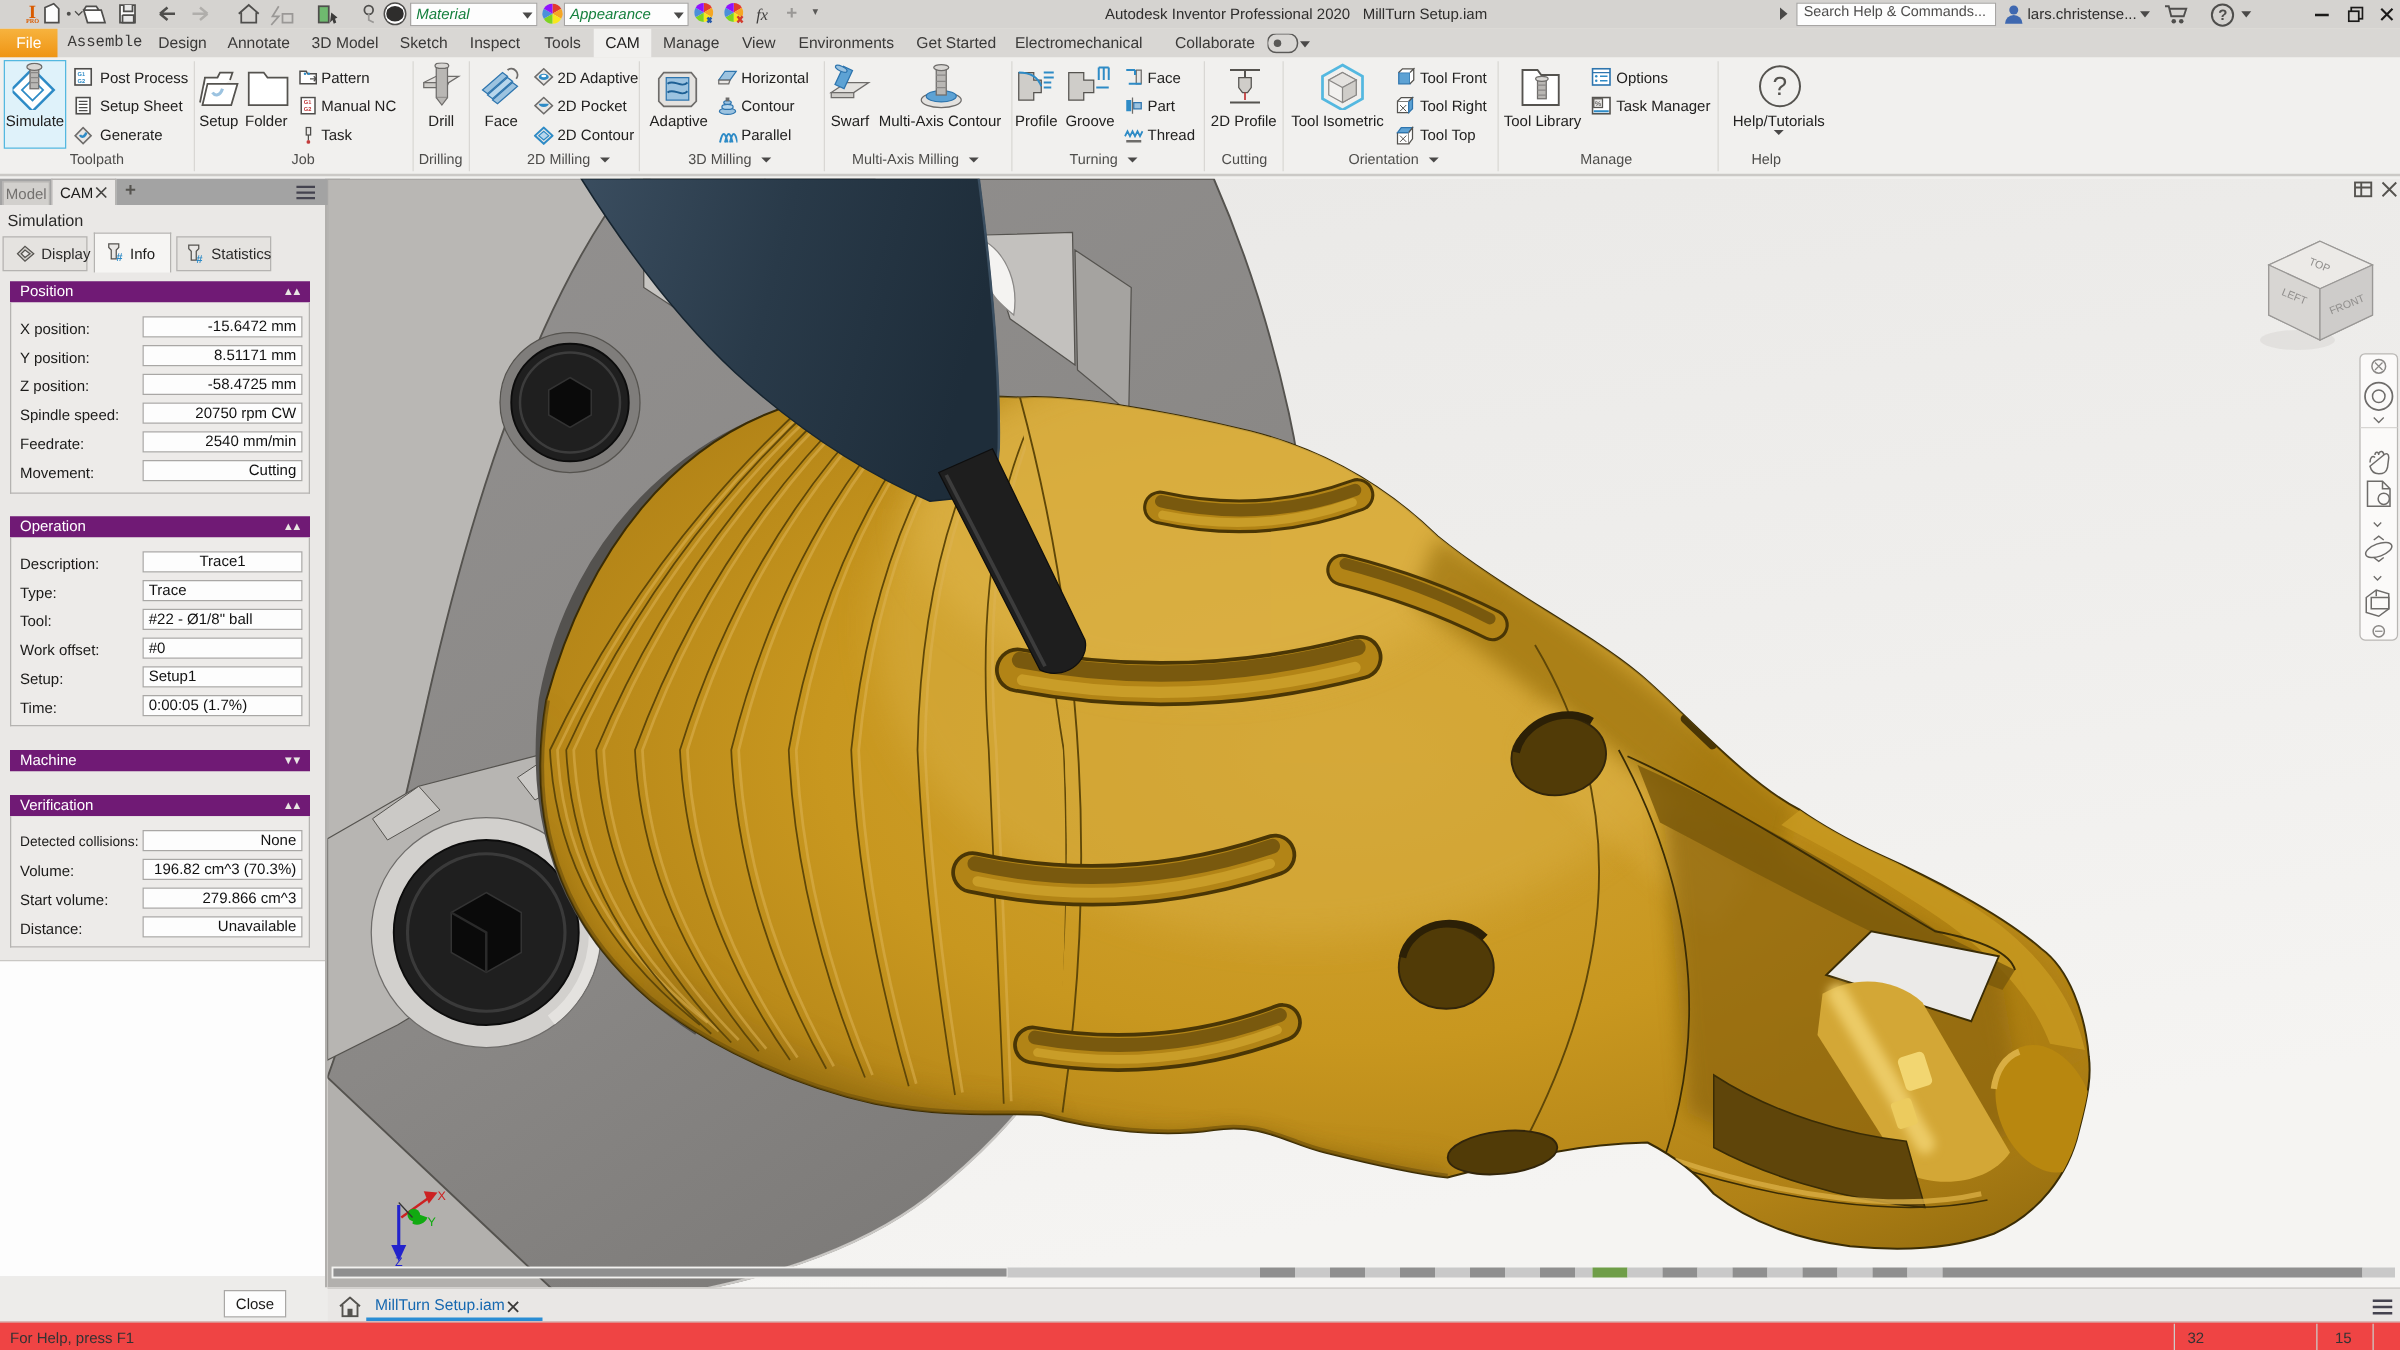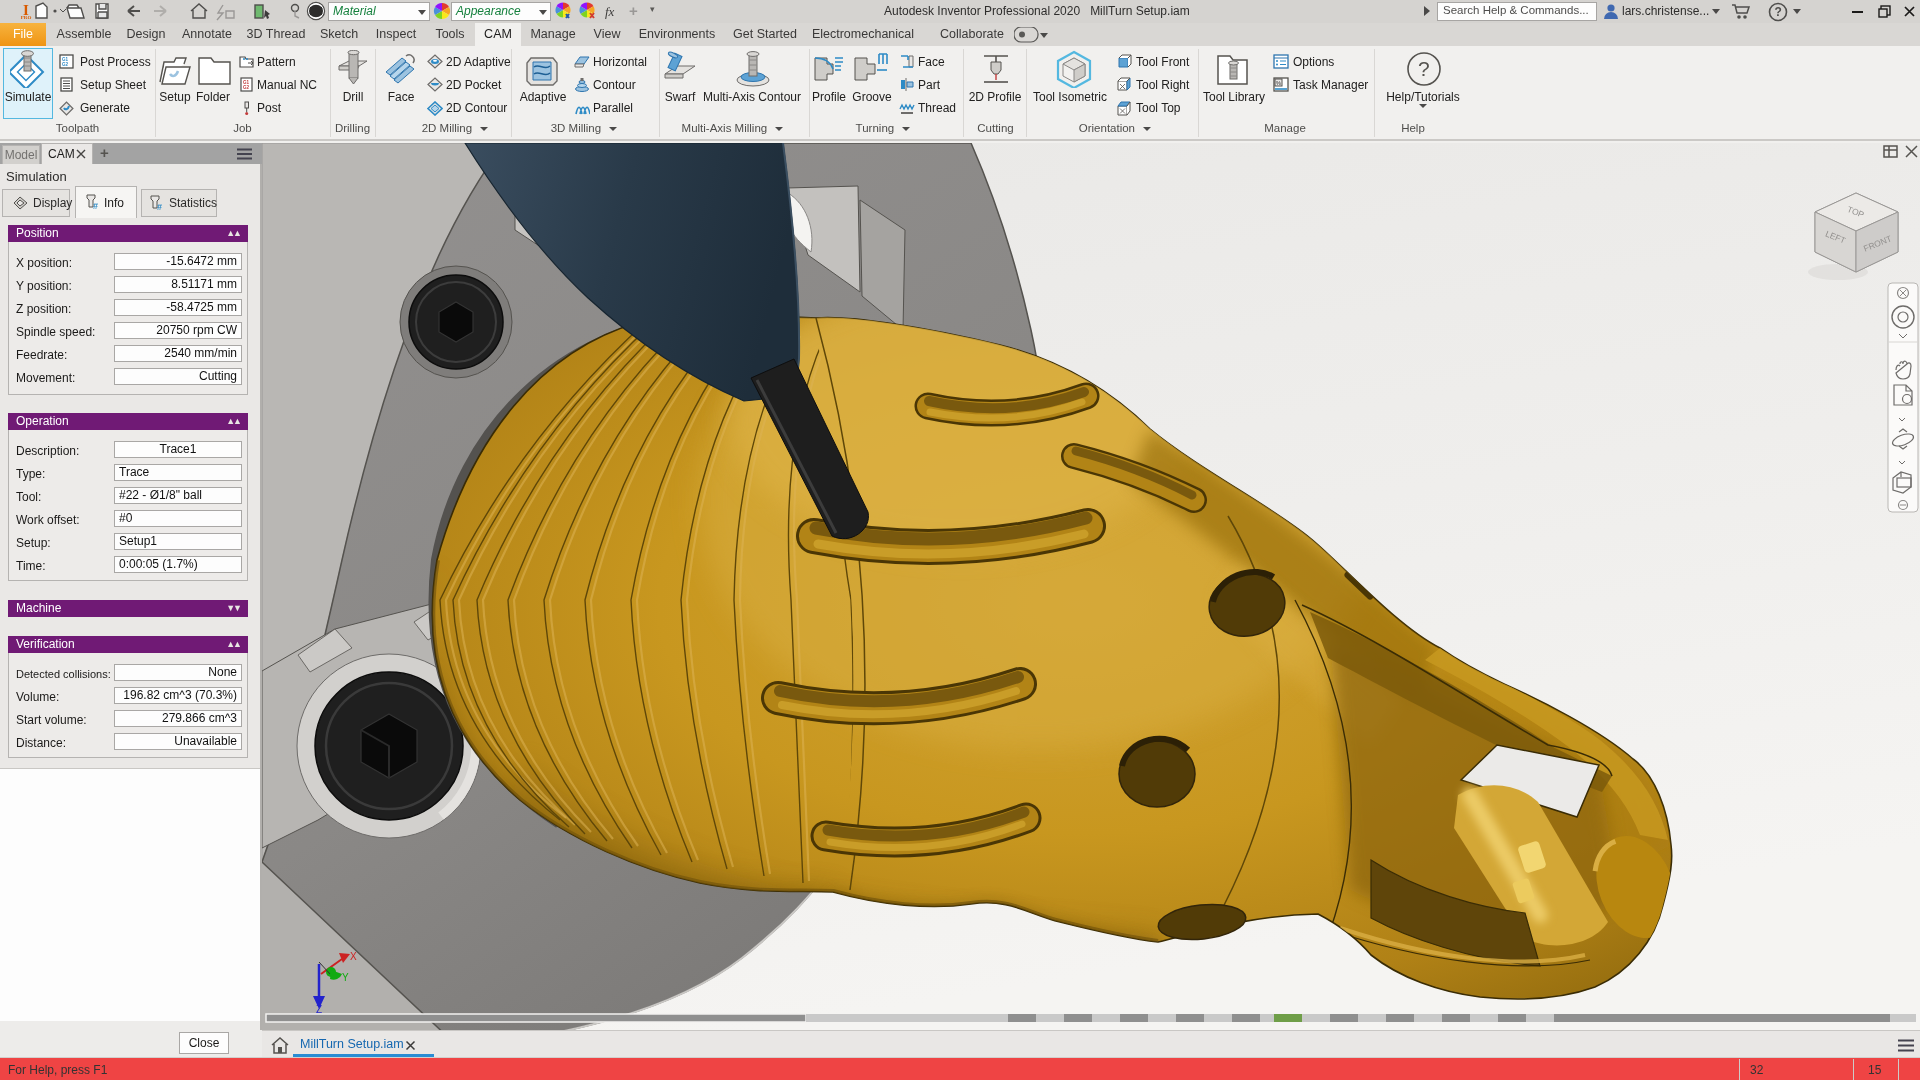--- a/index.html
+++ b/index.html
@@ -121,24 +121,24 @@
       <rect x="3" y="1" width="9" height="9" fill="none" stroke="#1b1a19" stroke-width="1.4"></rect>
       <rect x="1" y="4" width="8" height="8" fill="#d5d3d0" stroke="#1b1a19" stroke-width="1.4"></rect>
     </svg>
   <svg class="abs" style="left:1903px;top:5px" width="13" height="13" viewBox="0 0 13 13">
       <path d="M2,2 L11,11 M11,2 L2,11" stroke="#1b1a19" stroke-width="1.7"></path>
     </svg>
 </div>
 
 <div id="tabrow">
   <div id="filetab">File</div>
-  <div class="rtab" style="left:52px;width:64px;">Assemble</div>
+  <div class="rtab" style="left:52px;width:64px;font-family:Liberation Mono, monospace;">Assemble</div>
   <div class="rtab" style="left:120px;width:52px;">Design</div>
   <div class="rtab" style="left:176px;width:62px;">Annotate</div>
-  <div class="rtab" style="left:242px;width:68px;">3D Thread</div>
+  <div class="rtab" style="left:242px;width:68px;">3D Model</div>
   <div class="rtab" style="left:314px;width:50px;">Sketch</div>
   <div class="rtab" style="left:368px;width:56px;">Inspect</div>
   <div class="rtab" style="left:428px;width:44px;">Tools</div>
   <div class="rtab" id="camtab" style="left:475px;width:46px;">CAM</div>
   <div class="rtab" style="left:524px;width:58px;">Manage</div>
   <div class="rtab" style="left:586px;width:42px;">View</div>
   <div class="rtab" style="left:632px;width:90px;">Environments</div>
   <div class="rtab" style="left:726px;width:78px;">Get Started</div>
   <div class="rtab" style="left:808px;width:110px;">Electromechanical</div>
   <div class="rtab" style="left:932px;width:80px;text-align:center;">Collaborate</div>
@@ -209,21 +209,21 @@
       <rect x="2" y="1" width="11" height="13" fill="#fff" stroke="#4e4d4b" stroke-width="1.2"></rect>
       <text x="4" y="6.5" font-size="4.5" fill="#c23b3b" font-weight="bold">G1</text>
       <text x="4" y="12" font-size="4.5" fill="#c23b3b" font-weight="bold">G2</text>
     </svg>
   <div class="srow" style="left:257px;top:31px;">Manual NC</div>
   <svg class="abs" style="left:239px;top:55px" width="15" height="15" viewBox="0 0 15 15">
       <rect x="6" y="1" width="3.5" height="6" fill="#e9e7e5" stroke="#4e4d4b"></rect>
       <path d="M7.7,7 v4" stroke="#4e4d4b"></path>
       <circle cx="7.7" cy="12.5" r="1.5" fill="#c23b3b"></circle>
     </svg>
-  <div class="srow" style="left:257px;top:54px;">Post</div>
+  <div class="srow" style="left:257px;top:54px;">Task</div>
   <div class="glabel" style="left:205px;width:75px;">Job</div>
 
   <svg class="abs" style="left:337px;top:4px" width="34" height="38" viewBox="0 0 34 38">
       <path d="M2,16 l10,-5 h18 l-8,5 z" fill="#e4e2df" stroke="#6e6c6a"></path>
       <path d="M2,16 h20 l-2,4 h-18z" fill="#cfcdc9" stroke="#6e6c6a"></path>
       <rect x="12" y="2" width="9" height="26" fill="#b9b7b4" stroke="#6e6c6a"></rect>
       <ellipse cx="16.5" cy="2.5" rx="5.5" ry="2.2" fill="#d9d7d4" stroke="#6e6c6a"></ellipse>
       <path d="M12,28 l4.5,6 4.5,-6" fill="#b9b7b4" stroke="#6e6c6a"></path>
     </svg>
   <div class="blabel" style="left:330px;top:44px;width:46px;">Drill</div>

